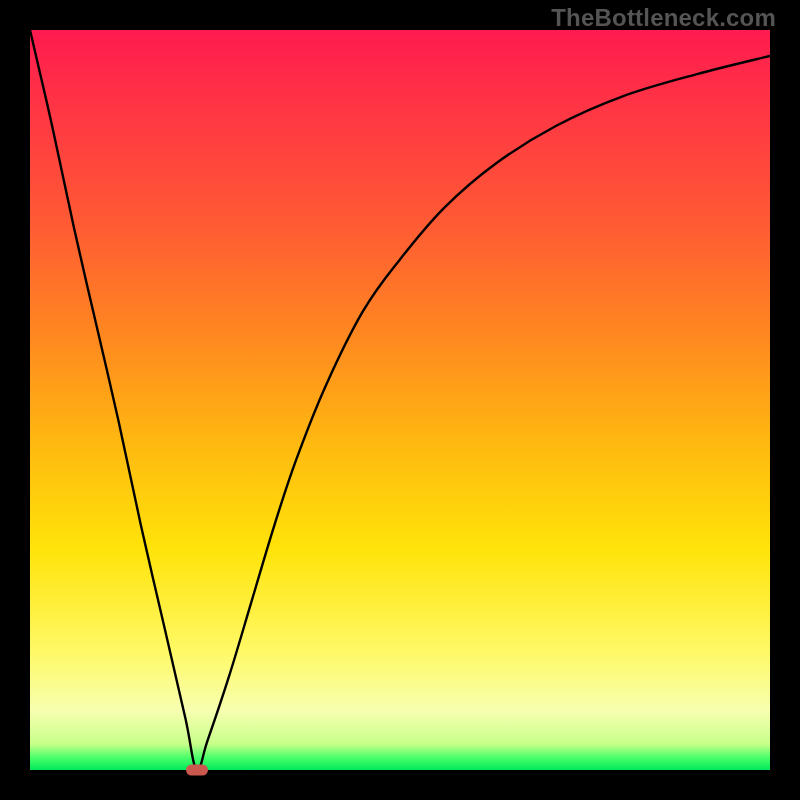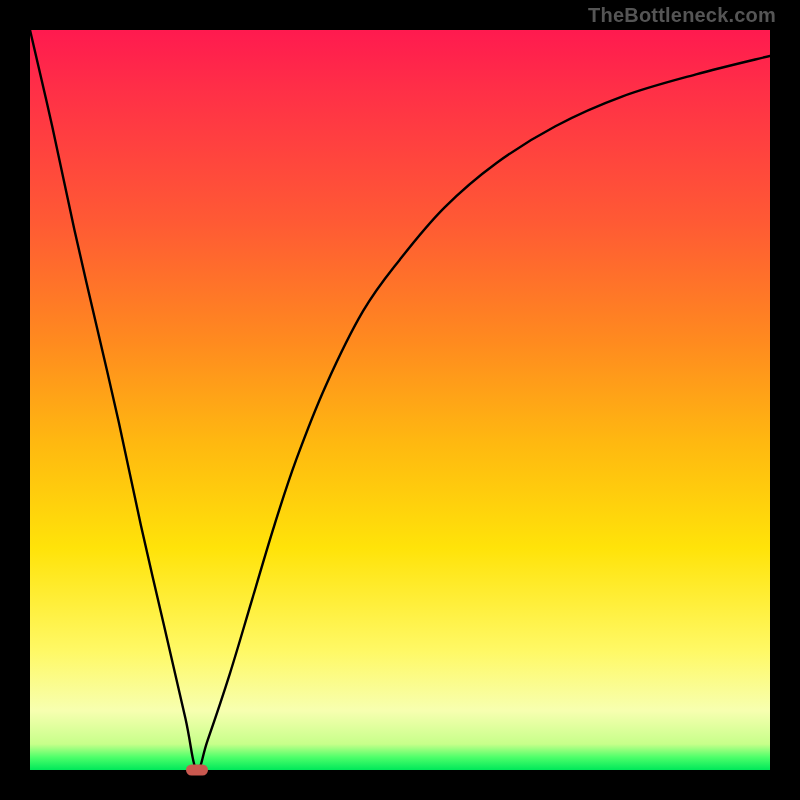--- a/index.html
+++ b/index.html
@@ -15,21 +15,21 @@
     position: relative;
     width: 800px;
     height: 800px;
     background: #000;
   }
   .watermark {
     position: absolute;
     top: 4px;
     right: 24px;
     color: #555;
-    font-size: 20px;
+    font-size: 24px;
     font-weight: 600;
     letter-spacing: 0.2px;
     user-select: none;
   }
   .plot {
     position: absolute;
     left: 30px;
     top: 30px;
     width: 740px;
     height: 740px;

